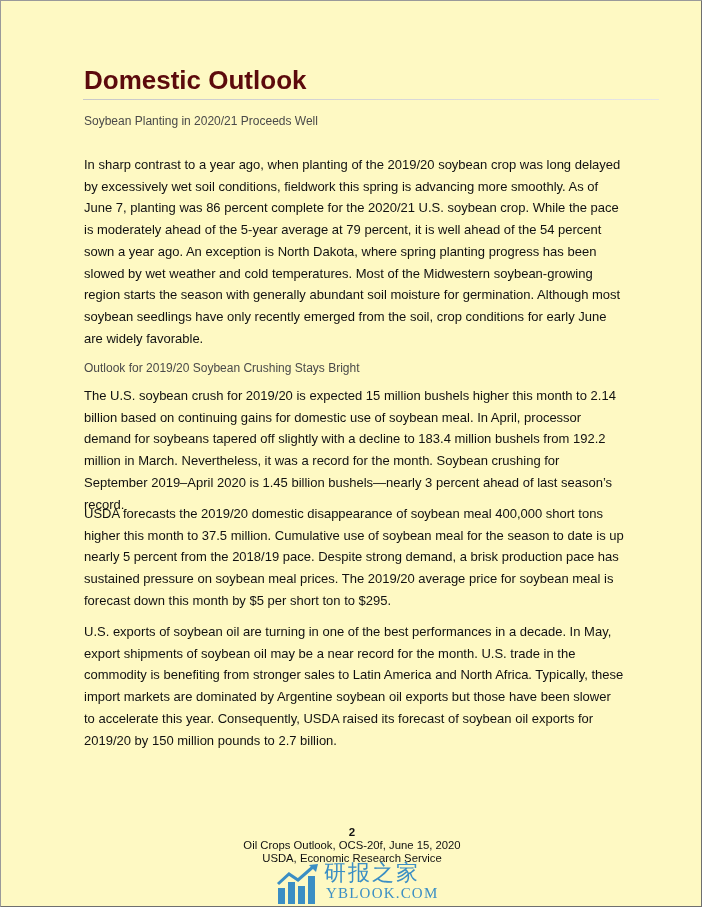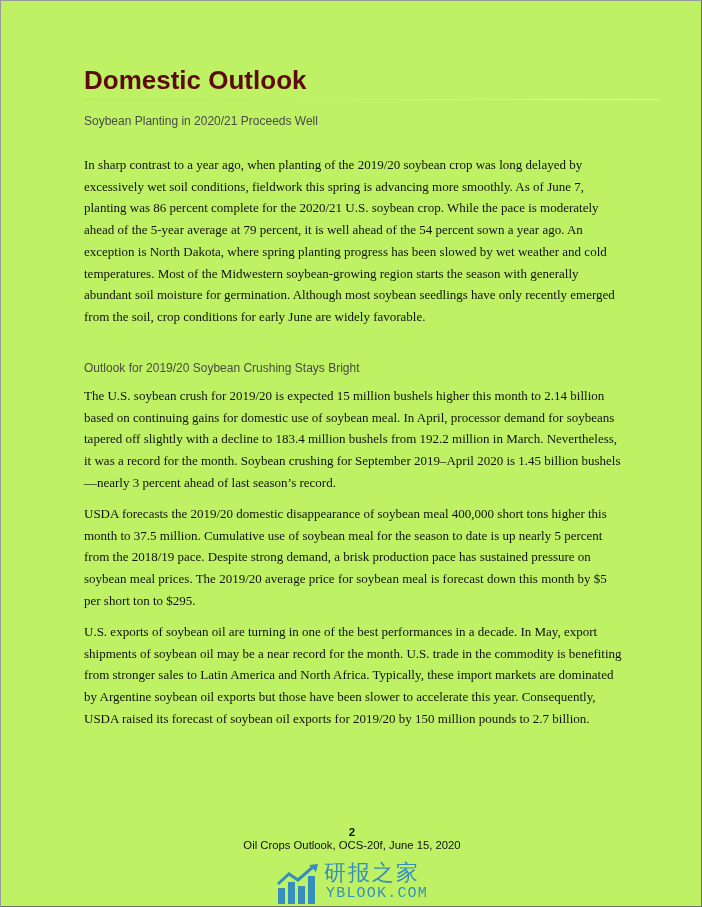--- a/index.html
+++ b/index.html
@@ -1,58 +1,58 @@
 <!DOCTYPE html>
 <html><head>
   <meta charset="utf-8">
   <style>
     html, body { margin: 0; padding: 0; background: #ffffff; }
     body { width: 702px; height: 907px; position: relative; overflow: hidden; }
     .page {
       position: absolute; left: 0; top: 0; width: 700px; height: 905px;
       border: 1px solid #7a7a7a; border-top-color: #9a9a9a; border-left-color: #9a9a9a;
       border-right: 2px solid #6f6f6f; border-bottom: 2px solid #6f6f6f;
-      background: #bef264;
+      background: #fef9c3;
     }
     .h1 {
       position: absolute; left: 83px; top: 64px; margin: 0;
       font-family: "Liberation Sans", sans-serif; font-weight: bold;
       font-size: 26px; color: #5c0a0c; letter-spacing: 0px;
     }
     .rule {
       position: absolute; left: 82px; top: 98px; width: 576px; height: 1px;
       background: linear-gradient(to right, #c8c8c8, #d9d9d9 60%, #e6e6e6);
     }
     .h2 {
       position: absolute; left: 83px; margin: 0;
       font-family: "Liberation Sans", sans-serif; font-weight: normal;
       font-size: 12px; color: #4a4a4a;
     }
     .para {
       position: absolute; left: 83px; width: 540px; margin: 0;
-      font-family: Liberation Serif, serif; font-size: 13px;
+      font-family: Liberation Sans, sans-serif; font-size: 13px;
       line-height: 21.7px; color: #111111;
     }
     .footer {
       position: absolute; left: 0; width: 702px; text-align: center;
       font-family: "Liberation Sans", sans-serif; font-size: 11.3px; color: #111; line-height: 13px;
     }
     .page-num { font-weight: bold; font-size: 11.5px; }
     .watermark {
       position: absolute; left: 275px; top: 857px; width: 170px; height: 48px;
       opacity: 0.92;
     }
     .wm-logo { position: absolute; left: 0; top: 6px; }
     .wm-cn {
       position: absolute; left: 48px; top: 0px;
       font-family: "DejaVu Sans", sans-serif; font-size: 22px; color: #2b86c5; letter-spacing: 2px;
     }
     .wm-en {
       position: absolute; left: 50px; top: 27px;
-      font-family: Liberation Mono, monospace; font-size: 15px; color: #2b86c5; letter-spacing: 1.2px;
+      font-family: Liberation Serif, serif; font-size: 15px; color: #2b86c5; letter-spacing: 1.2px;
     }
   </style>
 </head>
 <body>
 
 <div class="page">
 
   <h1 class="h1">Domestic Outlook</h1>
   <div class="rule"></div>
 
@@ -64,20 +64,21 @@
 
   <p class="para" style="top:384px;">The U.S. soybean crush for 2019/20 is expected 15 million bushels higher this month to 2.14 billion based on continuing gains for domestic use of soybean meal. In April, processor demand for soybeans tapered off slightly with a decline to 183.4 million bushels from 192.2 million in March. Nevertheless, it was a record for the month. Soybean crushing for September 2019–April 2020 is 1.45 billion bushels—nearly 3 percent ahead of last season’s record.</p>
 
   <p class="para" style="top:502px;">USDA forecasts the 2019/20 domestic disappearance of soybean meal 400,000 short tons higher this month to 37.5 million. Cumulative use of soybean meal for the season to date is up nearly 5 percent from the 2018/19 pace. Despite strong demand, a brisk production pace has sustained pressure on soybean meal prices. The 2019/20 average price for soybean meal is forecast down this month by $5 per short ton to $295.</p>
 
   <p class="para" style="top:620px;">U.S. exports of soybean oil are turning in one of the best performances in a decade. In May, export shipments of soybean oil may be a near record for the month. U.S. trade in the commodity is benefiting from stronger sales to Latin America and North Africa. Typically, these import markets are dominated by Argentine soybean oil exports but those have been slower to accelerate this year. Consequently, USDA raised its forecast of soybean oil exports for 2019/20 by 150 million pounds to 2.7 billion.</p>
 
   <div class="footer" style="top:825px;">
     <div class="page-num">2</div>
     <div>Oil Crops Outlook, OCS-20f, June 15, 2020</div>
+    <div>USDA, Economic Research Service</div>
   </div>
 
   <div class="watermark">
     <span class="wm-logo">
       <svg width="46" height="40" viewBox="0 0 46 40">
         <rect x="2" y="24" width="7" height="16" fill="#2b86c5"></rect>
         <rect x="12" y="18" width="7" height="22" fill="#2b86c5"></rect>
         <rect x="22" y="22" width="7" height="18" fill="#2b86c5"></rect>
         <rect x="32" y="12" width="7" height="28" fill="#2b86c5"></rect>
         <polyline points="2,20 13,10 22,16 38,2" fill="none" stroke="#2b86c5" stroke-width="3"></polyline>

